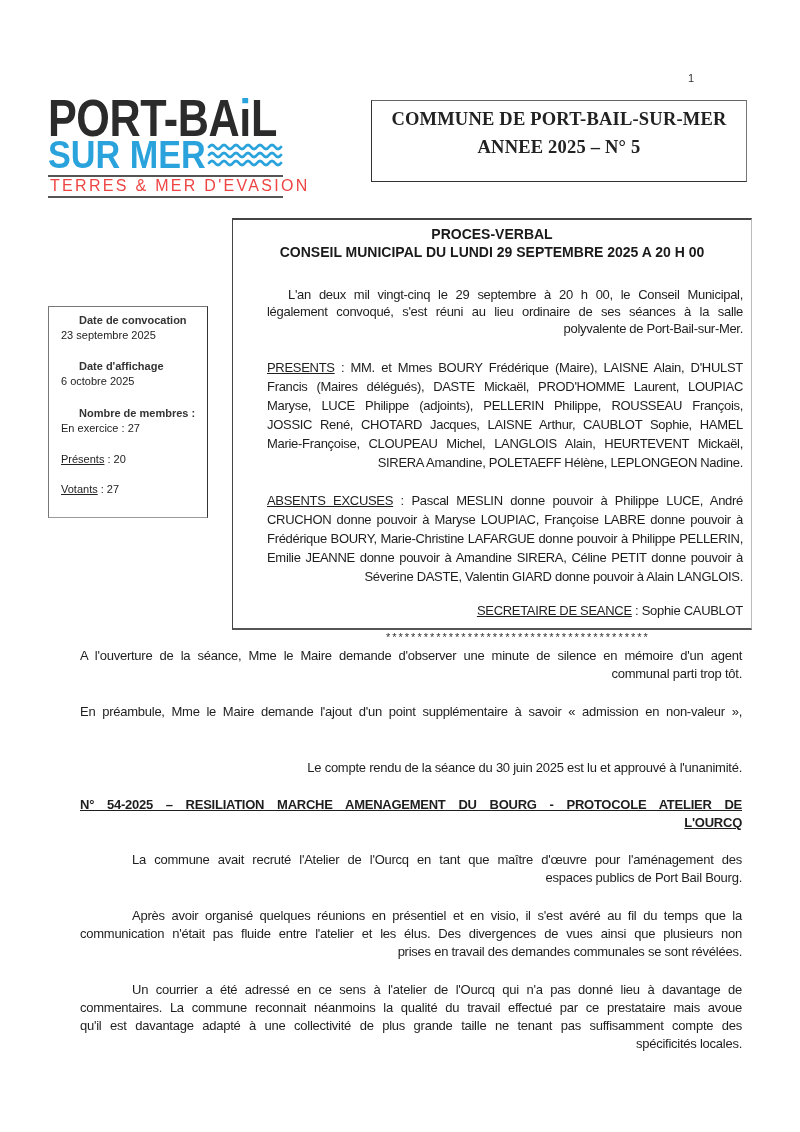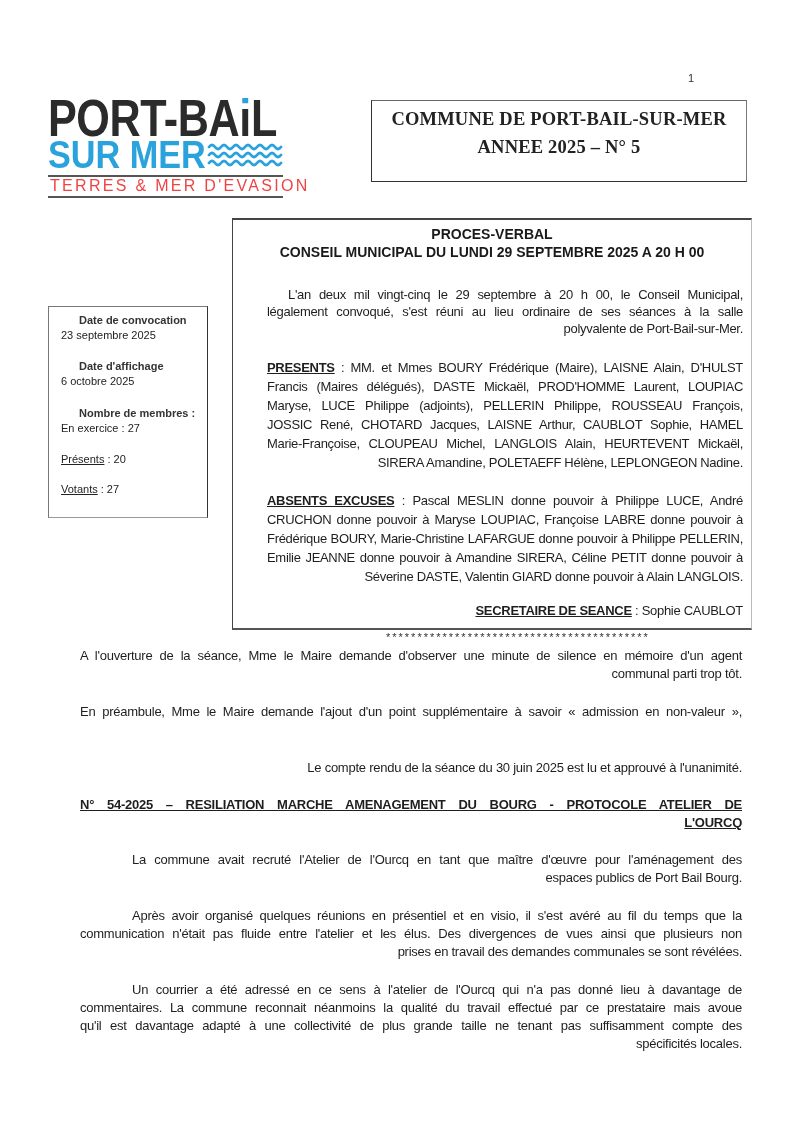--- a/index.html
+++ b/index.html
@@ -37,21 +37,21 @@
     .ul { text-decoration: underline; }
 
     
     .mbox { position: absolute; left: 232px; top: 209px; width: 518px; height: 408px;
             border-top: 2px solid #444; border-left: 1px solid #444; border-bottom: 2px solid #555; border-right: 1px solid #bbb; margin-top: 9px; }
     .mb-title { position: absolute; left: 0; right: 0; top: 5px; text-align: center; font-weight: bold;
                 font-size: 14px; line-height: 18px; color: #1a1a1a; }
     .blk { position: absolute; left: 10px; width: 500px; font-size: 13px; letter-spacing: -0.3px; }
     .lh17 { line-height: 17px; }
     .lh19 { line-height: 19px; }
-    .lbl { font-weight: bold; text-decoration: underline; }
+    .lbl { font-weight: normal; text-decoration: underline; }
 
     
     .jl { text-align: justify; text-align-last: justify; white-space: nowrap; padding-left: 24px; }
     .ll { text-align: right; white-space: nowrap; }
     .ind45 { padding-left: 45px; }
     .ind76 { padding-left: 76px; }
 
     
     .stars { position: absolute; left: 386px; top: 630px; font-size: 11px; line-height: 14px; letter-spacing: 2px; color: #333; white-space: nowrap; }
     .bblk { position: absolute; left: 56px; width: 686px; font-size: 13px; line-height: 18px; letter-spacing: -0.25px; }

